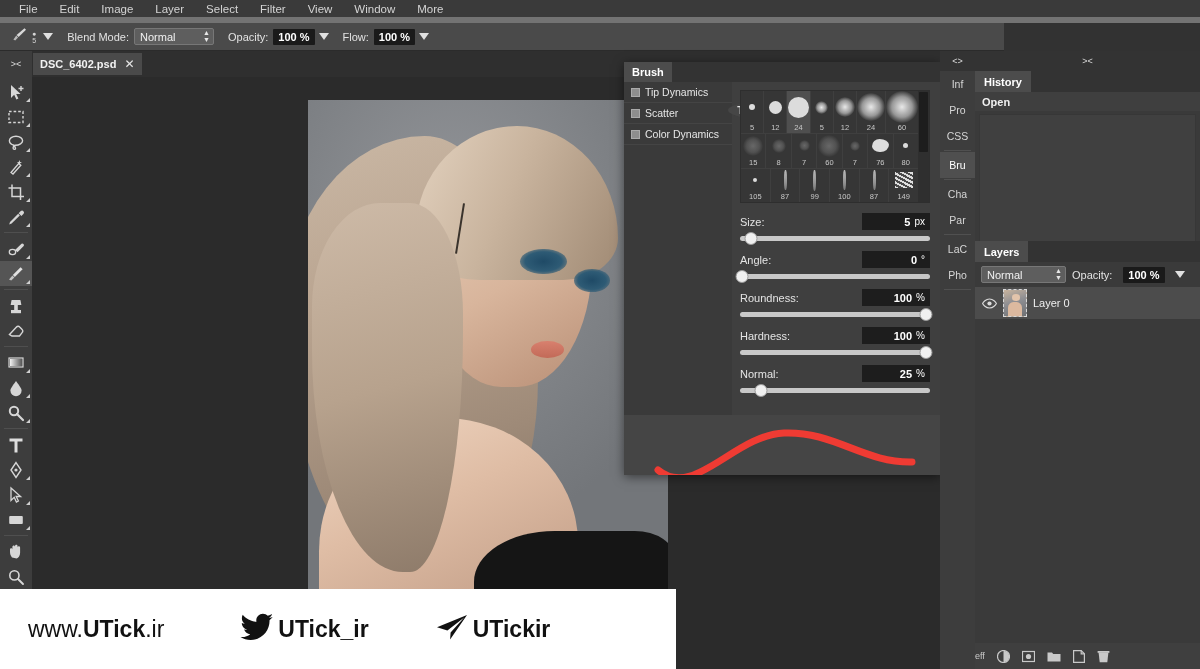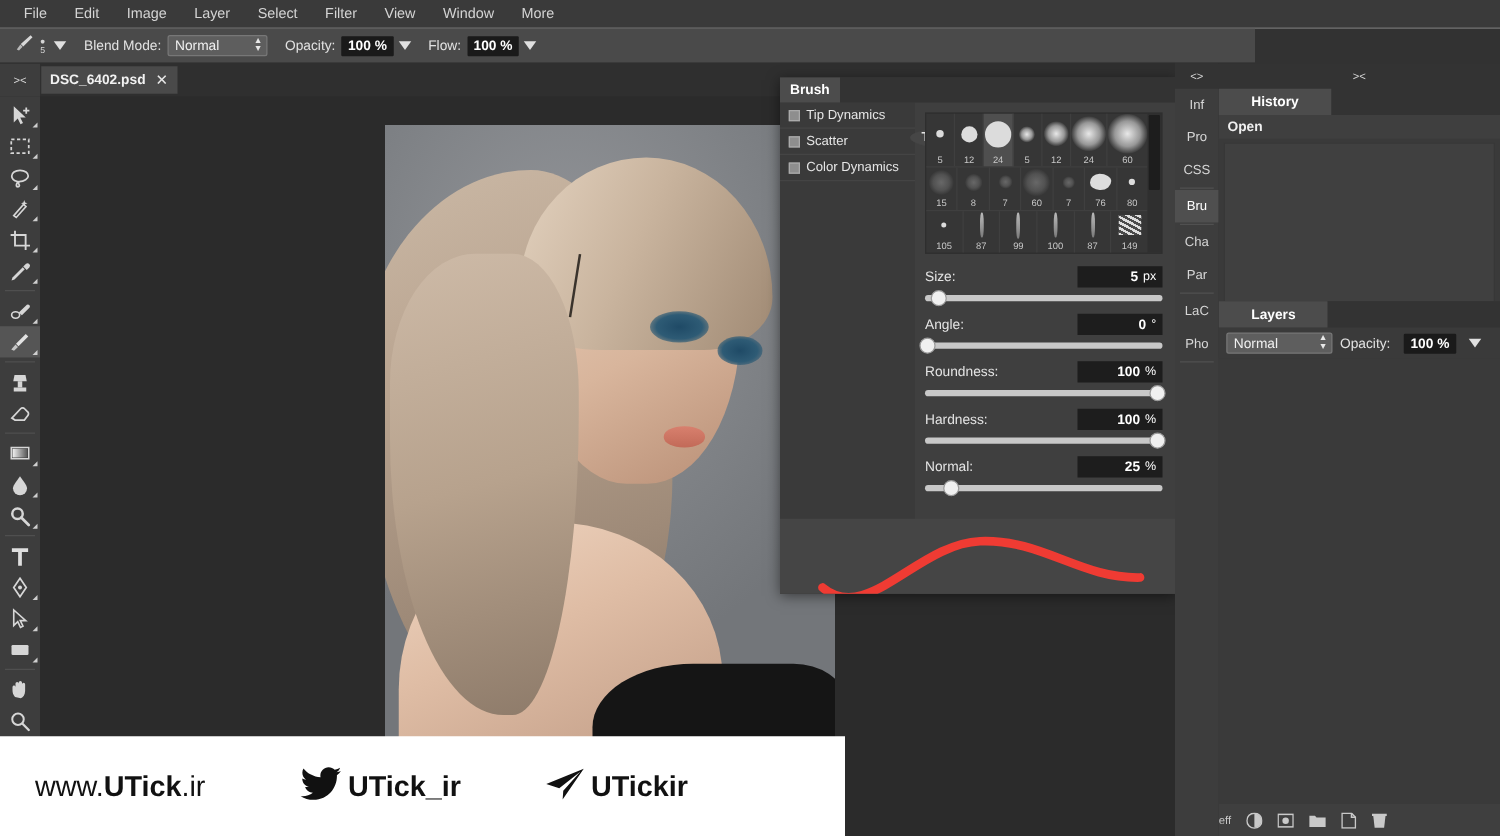--- a/index.html
+++ b/index.html
@@ -9,21 +9,21 @@
     font-family: "Liberation Sans", sans-serif;
     overflow: hidden;
   }
   #app { position: relative; width: 1200px; height: 669px; background: #323232; }
 
   
   #menubar {
     position: absolute; left: 0; top: 0; width: 1200px; height: 23px;
     background: #3a3a3a; display: flex; align-items: center;
     padding-left: 8px; gap: 0px;
-    border-bottom: 1px solid #737373;
+    border-bottom: 6px solid #737373;
   }
   .menu-item {
     color: #d4d4d4; font-size: 11.5px; padding: 3px 11px; cursor: default;
     white-space: nowrap;
   }
 
   
   #optionsbar {
     position: absolute; left: 0; top: 23px; width: 1004px; height: 28px;
     background: #4a4a4a; display: flex; align-items: center; gap: 0;
@@ -254,21 +254,21 @@
     position: absolute; left: 35px; top: 0; width: 225px; height: 618px;
     background: #3a3a3a;
   }
   #dock-collapse {
     height: 20px; background: #333; color: #ddd; font-size: 9px;
     display: flex; align-items: center; justify-content: center;
   }
   .panel-tabrow { height: 21px; background: #333; display: flex; }
   .panel-tab {
     background: #4c4c4c; color: #fff; font-size: 11px; font-weight: bold;
-    display: flex; align-items: center; padding: 0 26px;
+    display: flex; align-items: center; padding: 0 9px;
   }
   
   #history-panel { height: 170px; background: #3a3a3a; }
   .hist-item {
     height: 19px; display: flex; align-items: center; padding-left: 7px;
     color: #f0f0f0; font-size: 11px; font-weight: bold; background: #3f3f3f;
   }
   #hist-list { height: 130px; background: #404040; margin: 3px 4px 0 4px; border: 1px solid #373737; }
   
   #layers-panel { background: #3a3a3a; }
@@ -901,20 +901,36 @@
             <span>Normal</span>
             <span class="spin-arrows">
                 <span>▲</span>
                 <span>▼</span>
               </span>
           </div>
           <span class="opt-label">Opacity:</span>
           <div class="value-box">100 %</div>
           <div class="tri-down"></div>
         </div>
+        <div id="layer-rows">
+            <div class="layer-row">
+              <span style="width:16px;display:flex;justify-content:center">
+                <svg width="15" height="11" viewBox="0 0 15 11">
+                  <path d="M7.5 1C3.8 1 1.2 4.2 0.6 5.5 1.2 6.8 3.8 10 7.5 10s6.3-3.2 6.9-4.5C13.8 4.2 11.2 1 7.5 1z" fill="none" stroke="#dcdcdc" stroke-width="1.1"></path>
+                  <circle cx="7.5" cy="5.5" r="2.1" fill="#dcdcdc"></circle>
+                </svg>
+              </span>
+              <span class="layer-thumb">
+                <span class="mini-head"></span>
+                <span class="mini-body"></span>
+              </span>
+              <span class="layer-name">Layer 0</span>
+            </div>
+            <div id="layer-list-fill" style="height: 200px;"></div>
+          </div>
       </div>
     </div>
     <div id="layer-footer">
       <span class="fi" style="font-size:9px;">eff</span>
       <span class="fi">
         <svg width="13" height="13" viewBox="0 0 13 13">
             <circle cx="6.5" cy="6.5" r="6" fill="none" stroke="#c9c9c9" stroke-width="1.2"></circle>
             <path d="M6.5 0.8 A5.7 5.7 0 0 1 6.5 12.2 Z" fill="#c9c9c9"></path>
           </svg>
       </span>

